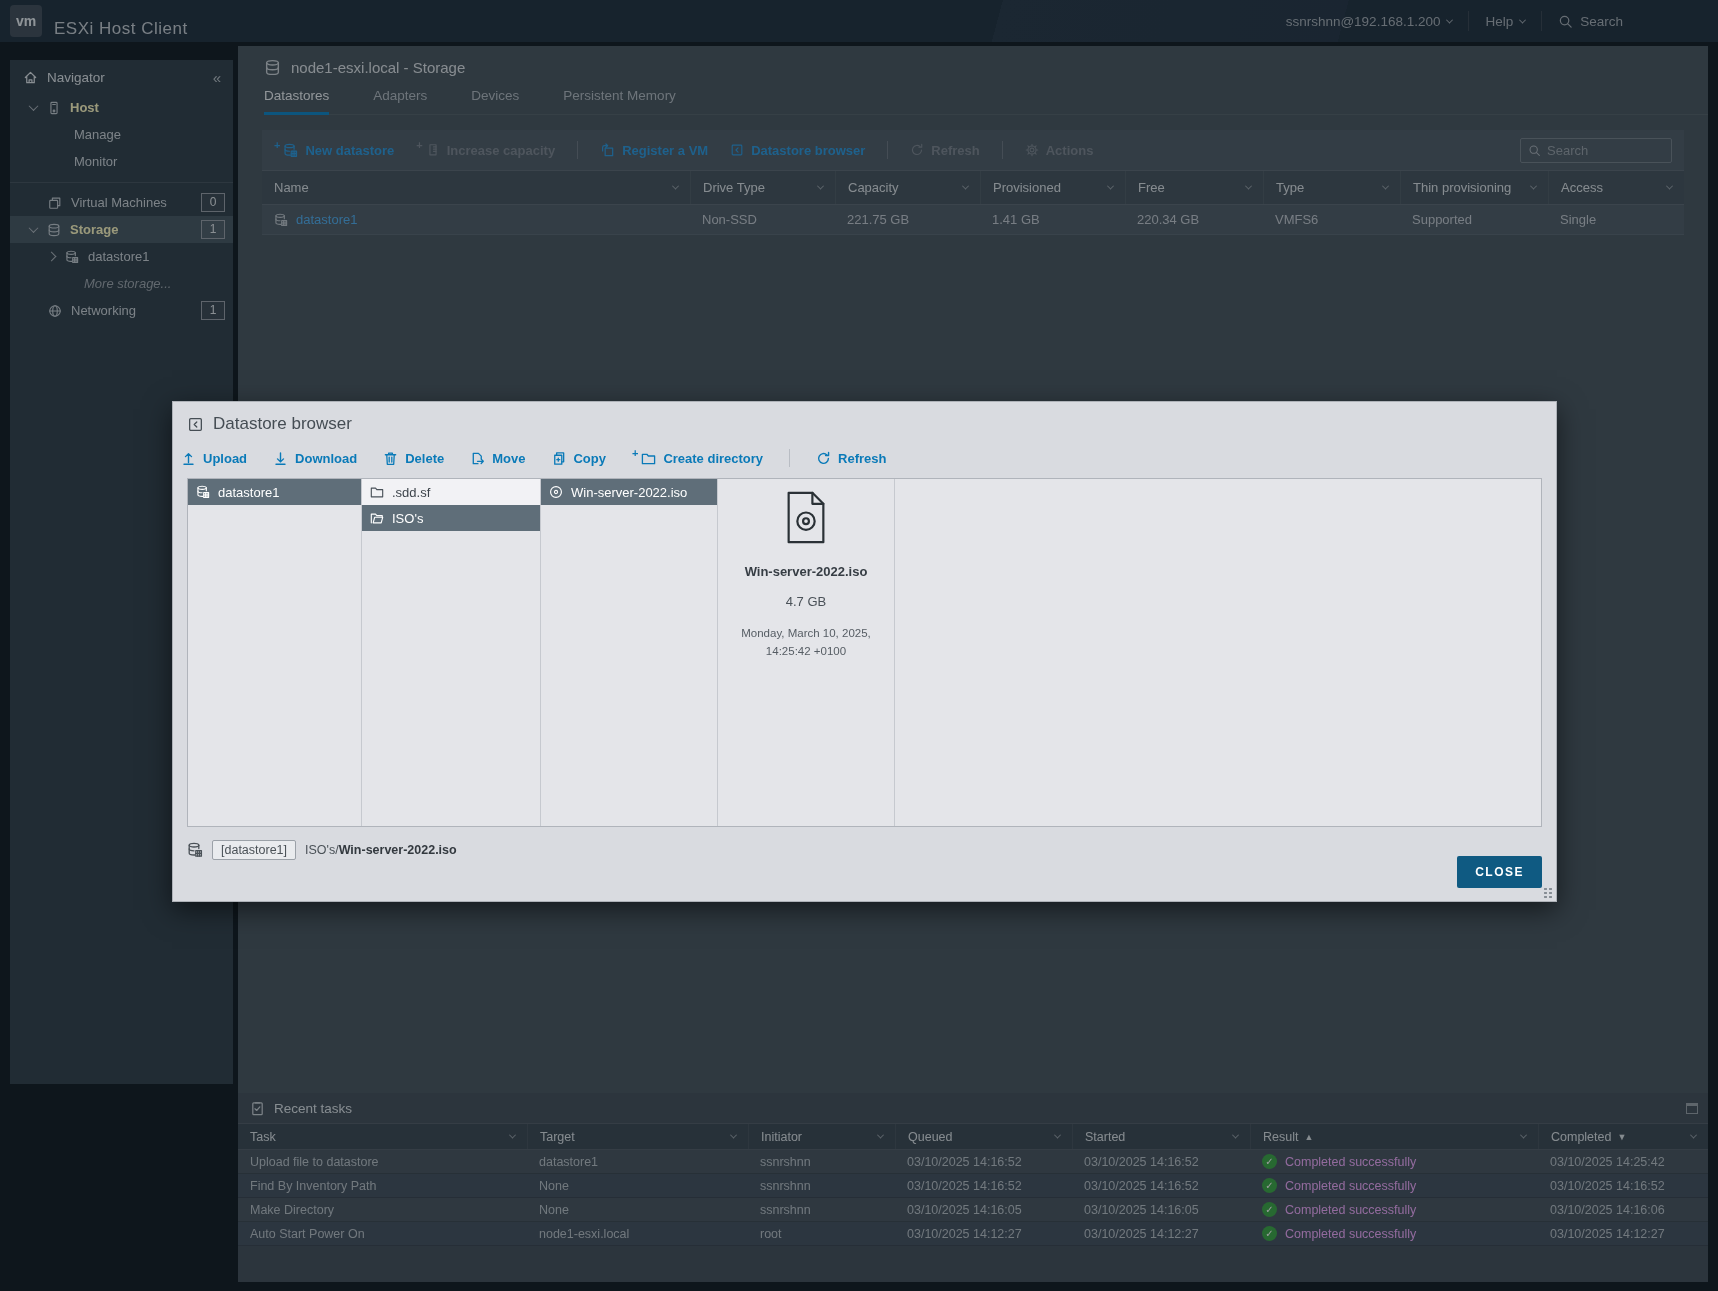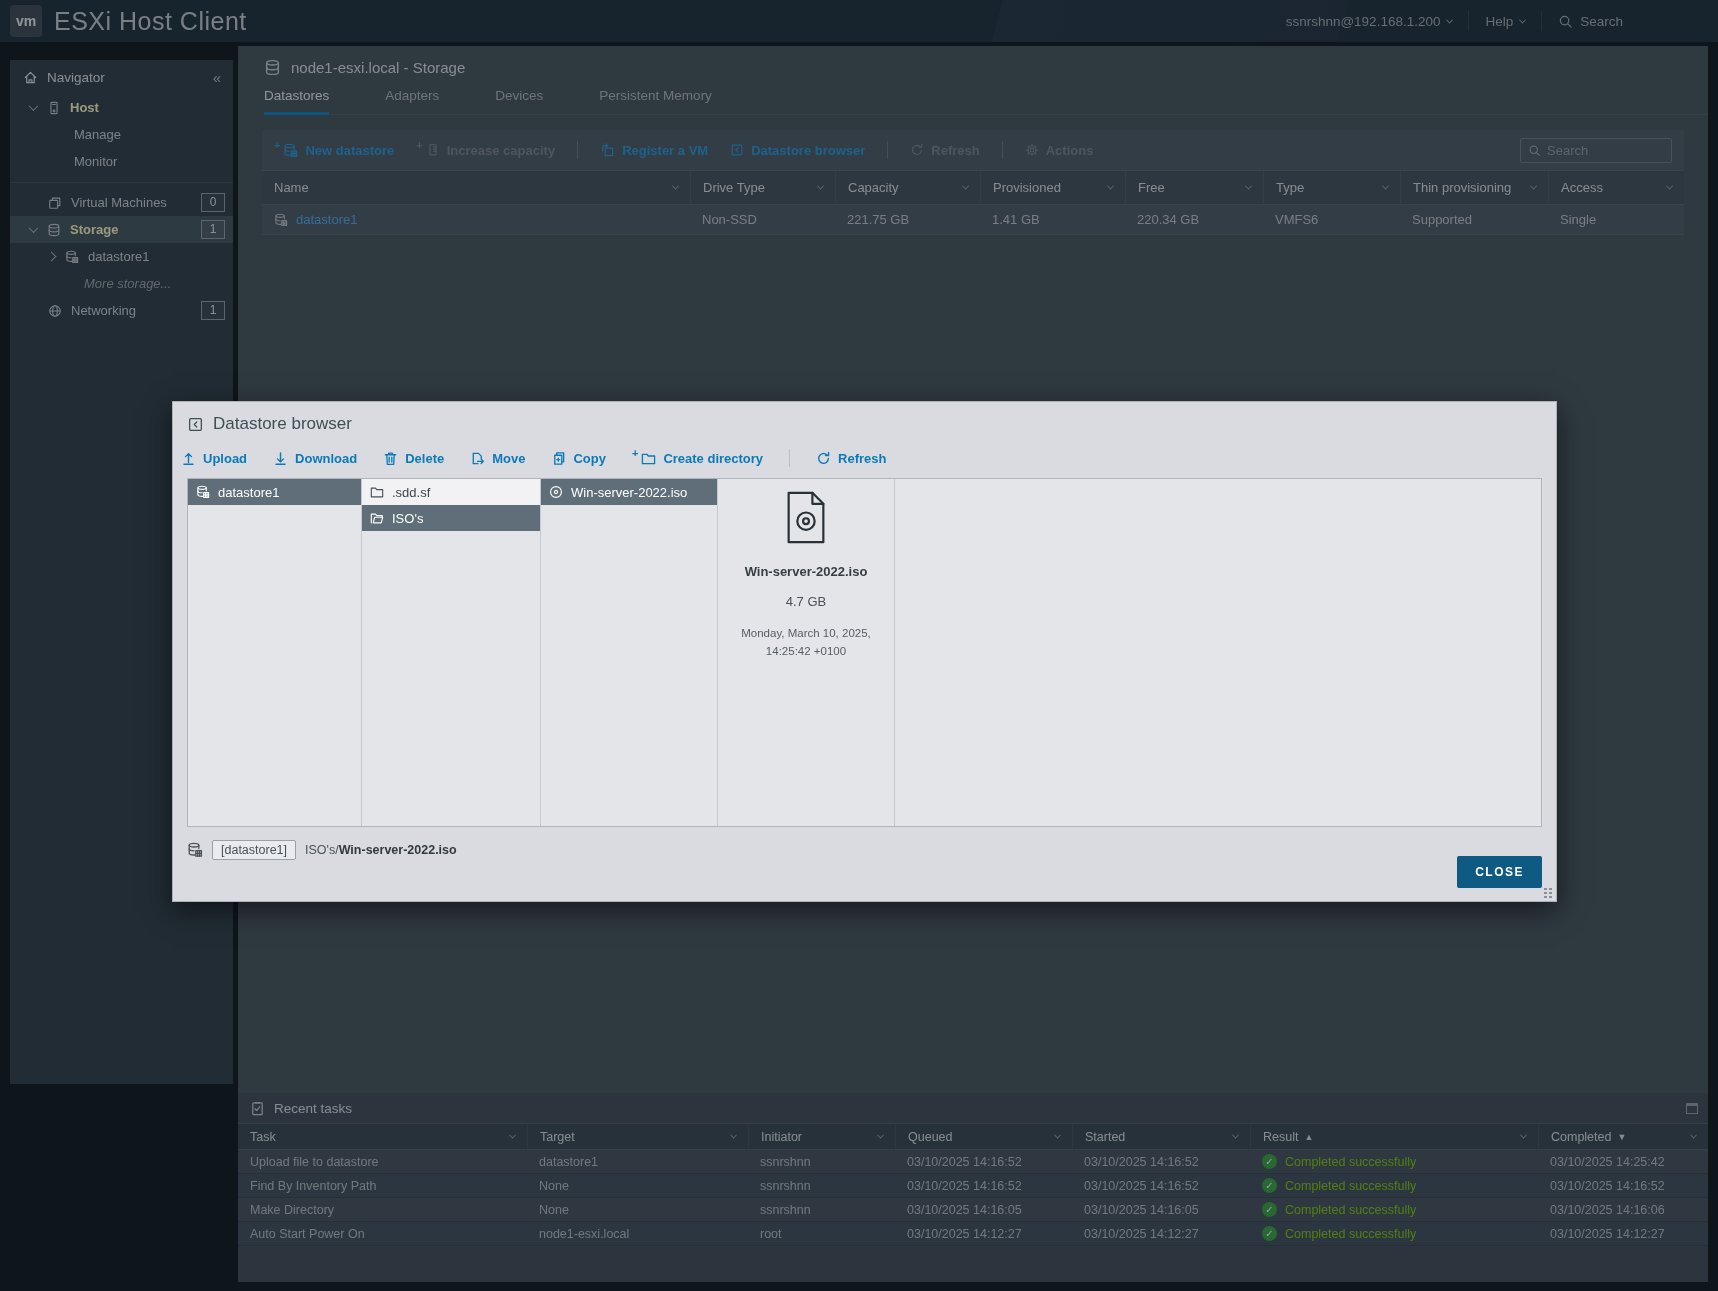--- a/index.html
+++ b/index.html
@@ -6,21 +6,21 @@
   html,body{width:1718px;height:1291px}
   body{font-family:"Liberation Sans","DejaVu Sans",sans-serif;background:#141e26;position:relative;overflow:hidden}
   .page{position:absolute;inset:0}
   svg{display:block}
   .ic{display:inline-flex;align-items:center;justify-content:center;flex:0 0 auto}
   .ic svg{stroke:currentColor;fill:none;stroke-width:1.3;stroke-linecap:round;stroke-linejoin:round}
 
   
   .topbar{position:absolute;left:0;top:0;width:100%;height:42px;background:linear-gradient(105deg,#243442 58%,#2a3b4a 58%,#283848 78%,#243442 78%);display:flex;align-items:center}
   .logo{position:absolute;left:10px;top:5px;width:32px;height:32px;background:#45515c;border-radius:4px;color:#ecf1f4;font-weight:bold;font-size:14px;display:flex;align-items:center;justify-content:center}
-  .app-title{position:absolute;left:54px;top:0;line-height:42px;font-size:25px;letter-spacing:.5px;color:#c6cdd3}
+  .app-title{position:absolute;left:54px;top:8px;line-height:42px;font-size:17px;letter-spacing:.5px;color:#c6cdd3}
   .topbar-right{position:absolute;right:95px;top:0;height:42px;display:flex;align-items:center;gap:16px;color:#a7afb6;font-size:13.5px}
   .tsep{width:1px;height:20px;background:#3c4954}
   .menu-item{display:flex;align-items:center;gap:7px;cursor:pointer}
   .chev{display:inline-block;width:7px;height:7px;border-right:1.6px solid currentColor;border-bottom:1.6px solid currentColor;transform:rotate(45deg) translate(-1px,-1px)}
   .chev.r{transform:rotate(-45deg)}
   .chev.sm{width:5px;height:5px;border-width:1.3px}
 
   
   .sidebar{position:absolute;left:10px;top:60px;width:223px;height:1024px;background:#34434d;color:#d5dbe0}
   .nav-header{display:flex;align-items:center;gap:9px;padding:9px 12px 8px 13px;font-size:13.5px;color:#e0e6ea}
@@ -35,21 +35,21 @@
   .indent4{padding-left:74px}
   .trow .chev{margin-right:10px;color:#aeb6bd}
   .badge{position:absolute;right:8px;min-width:24px;text-align:center;border:1px solid #99a1a8;padding:0 6px;font-size:12px;line-height:17px;color:#e2e7ea;background:rgba(255,255,255,.05)}
   .tree-div{border-top:1px solid rgba(255,255,255,.10);margin:7px 0 6px}
   .more{font-style:italic;color:#9fa7ae}
 
   
   .main{position:absolute;left:238px;top:46px;width:1470px;height:1236px;background:#4c5961}
   .title-row{display:flex;align-items:center;gap:10px;padding:13px 0 0 26px;font-size:15px;color:#dde2e6}
   .title-row .ic{color:#ccd3d8}
-  .tabs{display:flex;gap:56px;margin:12px 0 0 26px;font-size:13.5px;border-bottom:1px solid rgba(255,255,255,.07);height:27px}
+  .tabs{display:flex;gap:44px;margin:12px 0 0 26px;font-size:13.5px;border-bottom:1px solid rgba(255,255,255,.07);height:27px}
   .tab{color:#b3bbc2;cursor:pointer;position:relative;padding-bottom:9px}
   .tab.active{color:#eef2f5}
   .tab.active::after{content:"";position:absolute;left:0;right:0;bottom:-1px;height:3px;background:#1187c9}
   .ds-section{margin:15px 24px 0;background:#525f69}
   .toolbar{height:40px;display:flex;align-items:center;padding:0 12px;gap:22px;font-size:13px;font-weight:bold}
   .tbtn{display:flex;align-items:center;gap:7px;color:#2f9be0;cursor:pointer;white-space:nowrap}
   .tbtn.disabled{color:#7f8891}
   .plus{font-size:11px;font-weight:bold;vertical-align:6px;margin-right:-4px;transform:translateY(-5px)}
   .tool-sep{width:1px;height:18px;background:rgba(255,255,255,.18)}
   .search-box{margin-left:auto;width:152px;height:25px;border:1px solid #77828b;border-radius:2px;display:flex;align-items:center;gap:6px;padding:0 7px;color:#aab2b9}
@@ -72,21 +72,21 @@
   .tasks{position:absolute;left:0;right:0;bottom:0;height:189px;background:#46535d}
   .tasks-title{height:30px;display:flex;align-items:center;gap:9px;padding-left:12px;font-size:13.5px;color:#dde3e7;position:relative}
   .expand-ic{position:absolute;right:10px;width:12px;height:11px;border:1px solid #9aa2a8;border-top-width:3px;cursor:pointer}
   .tasks .thead{height:27px;background:#3f4c56;border-top:1px solid #556069;border-bottom:1px solid #556069;font-size:12.5px}
   .trow2{display:flex;height:24px;font-size:12.5px;color:#b9c1c7;border-bottom:1px solid rgba(0,0,0,.15)}
   .trow2:nth-child(odd){background:#4b5862}
   .trow2:nth-child(even){background:#475461}
   .t0{width:289px}.t1{width:221px}.t2{width:147px}.t3{width:177px}.t4{width:178px}.t5{width:288px}.t6{flex:1}
   .sort{font-size:9px;margin-left:6px}
   .check{width:15px;height:15px;border-radius:50%;background:#3fa848;color:#fff;font-size:10px;font-weight:bold;display:inline-flex;align-items:center;justify-content:center;flex:0 0 auto}
-  .rlink{color:#84cc16;cursor:pointer}
+  .rlink{color:#f0abfc;cursor:pointer}
 
   
   .overlay{position:absolute;inset:0;background:rgba(6,11,15,.40);z-index:50}
   .modal{position:absolute;left:172px;top:401px;width:1385px;height:501px;background:#d9dbe0;z-index:100;border:1px solid #aeb2b8;box-shadow:0 8px 26px rgba(0,0,0,.55);color:#3f474e}
   .modal-title{display:flex;align-items:center;gap:9px;padding:12px 14px 5px;font-size:17px;color:#454d54}
   .modal-toolbar{display:flex;align-items:center;gap:26px;padding:10px 8px 11px;font-size:13px;font-weight:bold}
   .mbtn{display:flex;align-items:center;gap:7px;color:#0a7ab8;cursor:pointer;white-space:nowrap}
   .msep{width:1px;height:18px;background:#b9bdc4}
   .browser{margin:0 14px;height:349px;border:1px solid #b0b4bb;background:#e6e7eb;display:flex}
   .bcol{position:relative;border-right:1px solid #c6c9cf;background:#e4e5e9}

